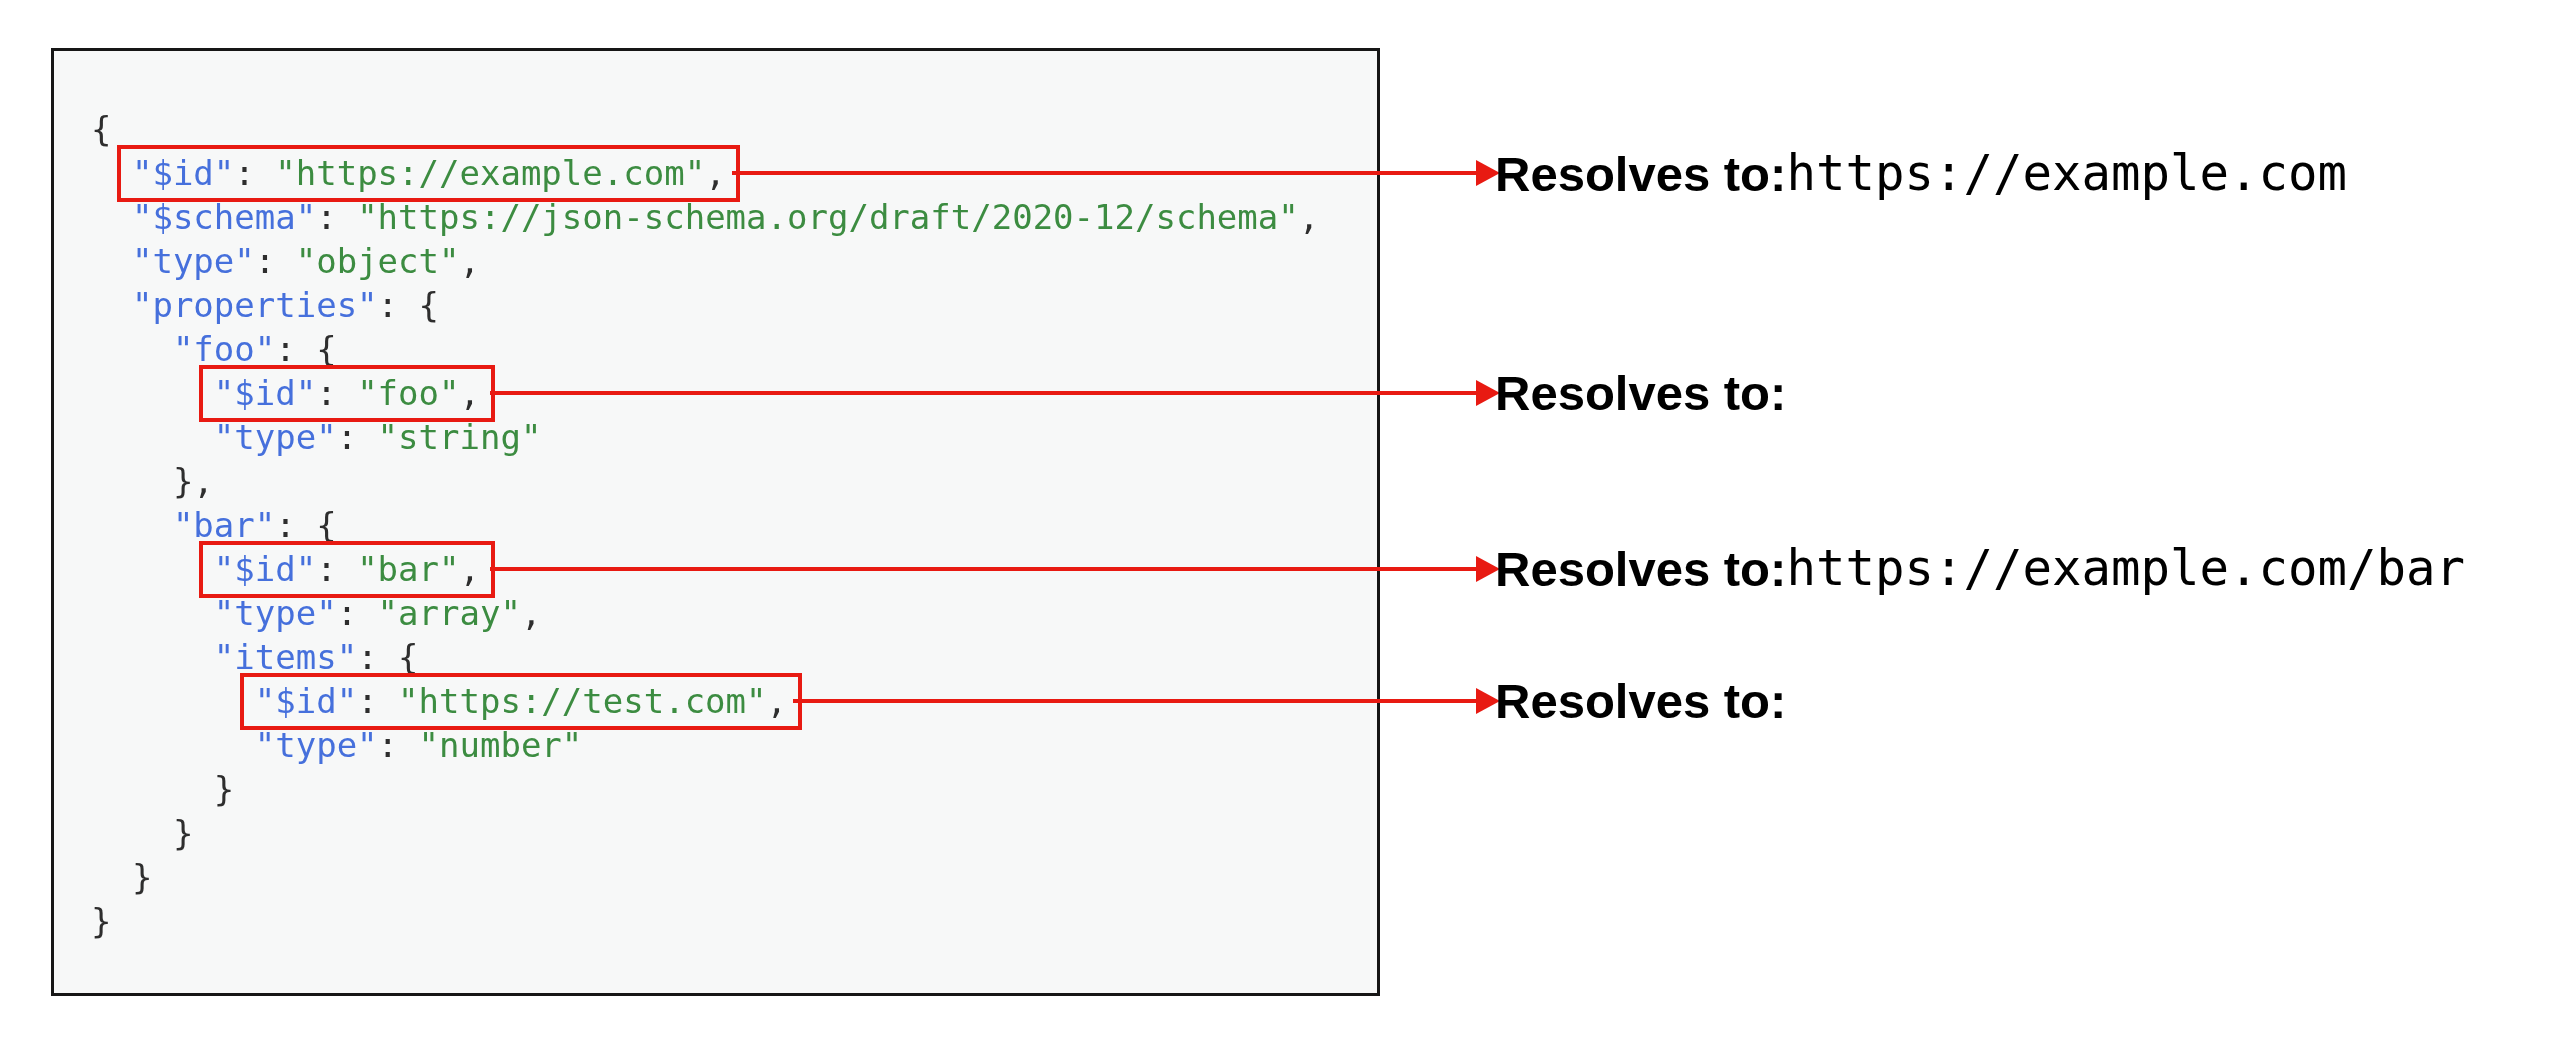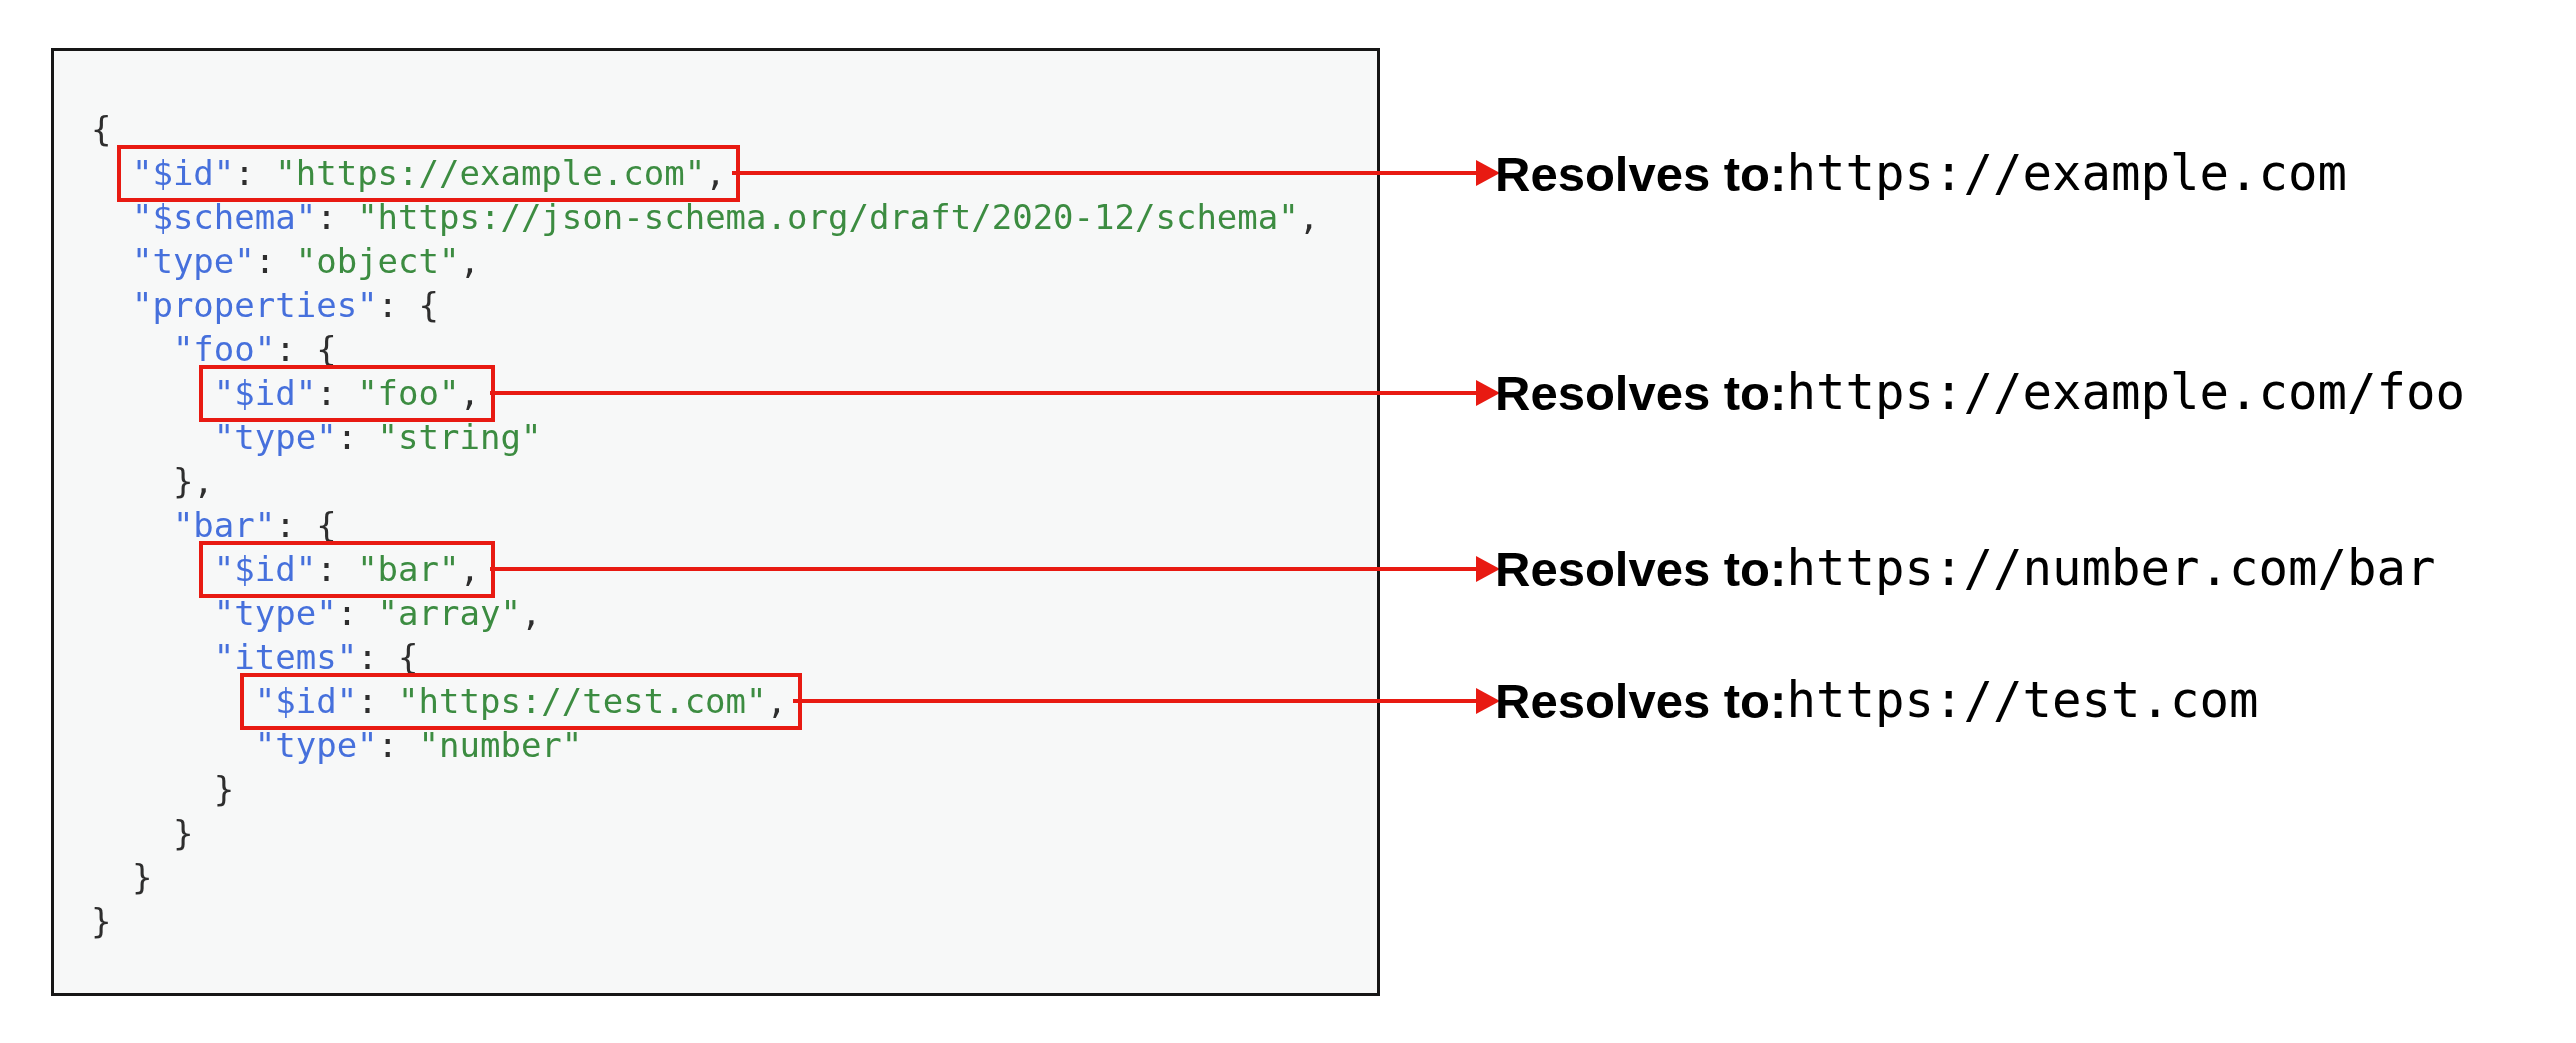--- a/index.html
+++ b/index.html
@@ -109,23 +109,21 @@
 <div class="arrow arrow2"></div>
 <div class="arrow arrow3"></div>
 <div class="arrow arrow4"></div>
 
 <div class="ann ann1">
   <span class="ann-label">Resolves to:</span>
   <span class="ann-value">https://example.com</span>
 </div>
 <div class="ann ann2">
   <span class="ann-label">Resolves to:</span>
-  <span class="ann-value">https://example.com/foo</span>
 </div>
 <div class="ann ann3">
   <span class="ann-label">Resolves to:</span>
-  <span class="ann-value">https://number.com/bar</span>
+  <span class="ann-value">https://example.com/bar</span>
 </div>
 <div class="ann ann4">
   <span class="ann-label">Resolves to:</span>
-  <span class="ann-value">https://test.com</span>
 </div>
 
 
 </body></html>

